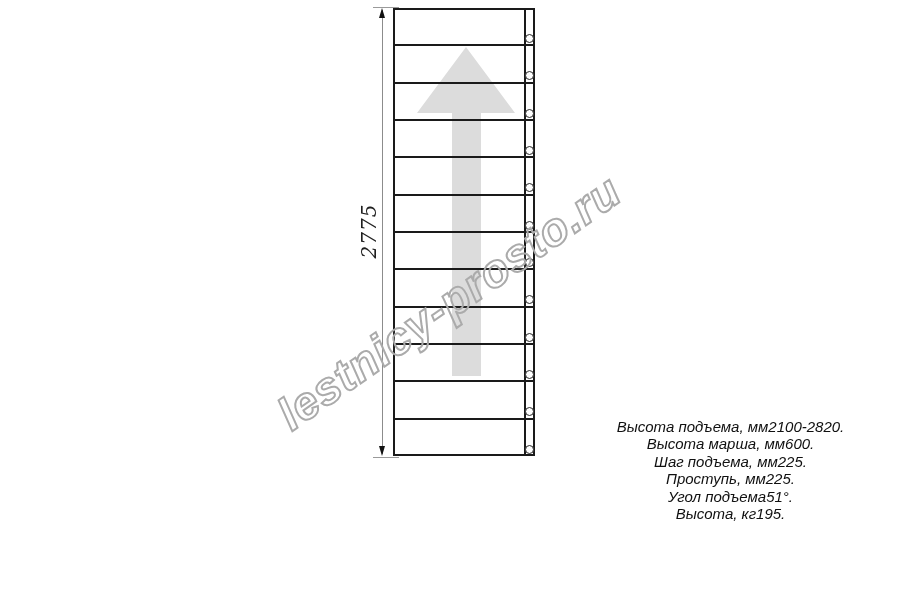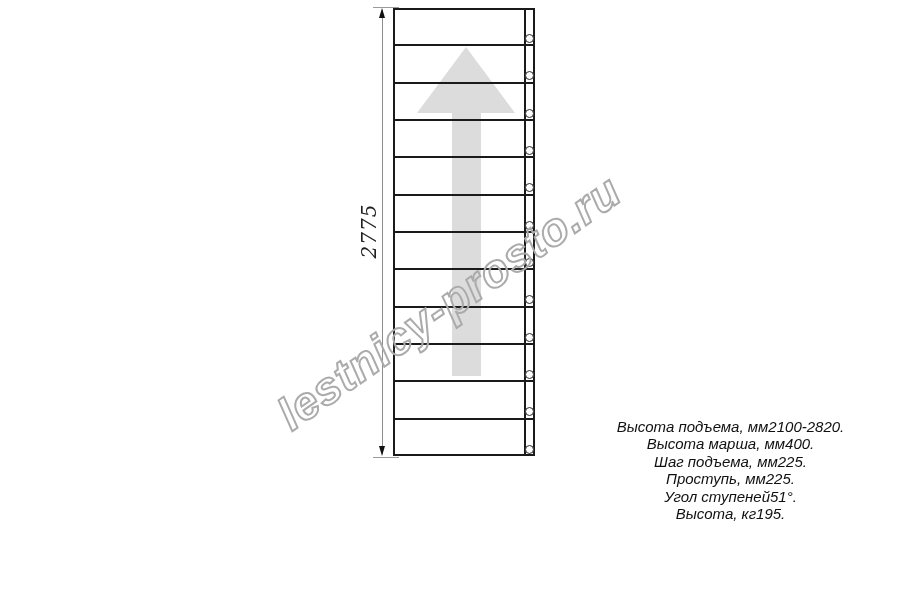--- a/index.html
+++ b/index.html
@@ -114,32 +114,32 @@
 
   <div class="watermark">lestnicy-prosto.ru</div>
 
   <div class="specs" id="specs">
       <div class="spec-row">
         <span class="spec-label">Высота подъема, мм</span>
         <span class="spec-value">2100-2820.</span>
       </div>
       <div class="spec-row">
         <span class="spec-label">Высота марша, мм</span>
-        <span class="spec-value">400.</span>
+        <span class="spec-value">600.</span>
       </div>
       <div class="spec-row">
         <span class="spec-label">Шаг подъема, мм</span>
         <span class="spec-value">225.</span>
       </div>
       <div class="spec-row">
         <span class="spec-label">Проступь, мм</span>
         <span class="spec-value">225.</span>
       </div>
       <div class="spec-row">
-        <span class="spec-label">Угол ступеней</span>
+        <span class="spec-label">Угол подъема</span>
         <span class="spec-value">51°.</span>
       </div>
       <div class="spec-row">
         <span class="spec-label">Высота, кг</span>
         <span class="spec-value">195.</span>
       </div>
     </div>
 
 </div>
 

